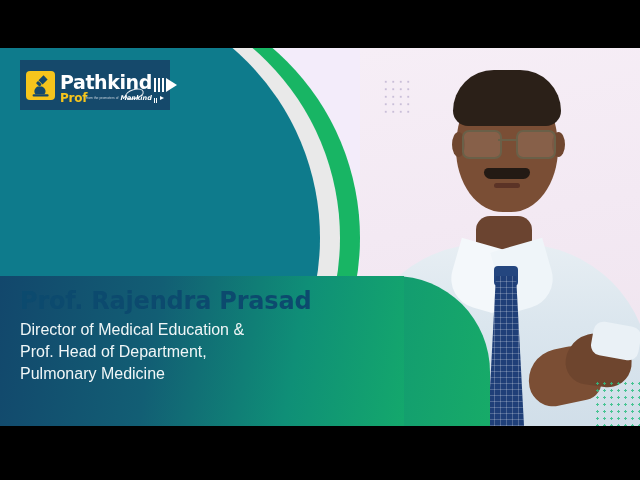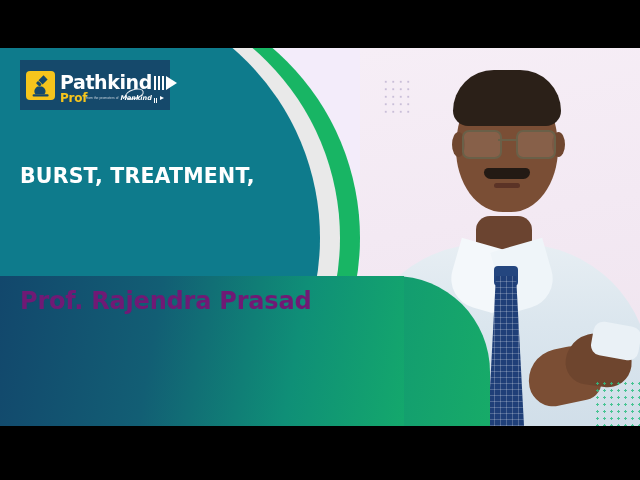--- a/index.html
+++ b/index.html
@@ -310,21 +310,21 @@
     background: #f6c51c;
     border-radius: 4px;
     flex: 0 0 29px;
     position: relative;
     margin-right: 5px;
   }
   .logo-mark svg { position: absolute; left: 4px; top: 3px; }
   .logo-text { line-height: 1; }
   .logo-word {
     display: flex;
-    align-items: center;
+    align-items: flex-end;
     margin-top: 7px;
   }
   .logo-pathkind {
     font-size: 19px;
     font-weight: bold;
     color: #ffffff;
     letter-spacing: -0.4px;
     font-family: "DejaVu Sans", sans-serif;
   }
   .logo-bars {
@@ -420,21 +420,21 @@
     position: absolute;
     left: 20px;
     top: 238px;
     width: 360px;
     z-index: 20;
   }
   .speaker-name {
     font-family: "DejaVu Sans", sans-serif;
     font-size: 24px;
     font-weight: bold;
-    color: #701a75;
+    color: #0c4a6e;
     letter-spacing: -0.2px;
     line-height: 1.25;
     margin-bottom: 3px;
   }
   .speaker-role {
     font-family: "Liberation Sans", sans-serif;
     font-size: 16px;
     color: #f0f6f7;
     line-height: 1.38;
   }
@@ -506,23 +506,27 @@
       <div class="logo-swoosh"></div>
       <div class="logo-promo">
         <span class="pz">from the promoters of</span>
         <span class="mk">Mankind</span>
         <span class="mkbars"><i></i><i></i></span>
         <span class="mktri"></span>
       </div>
     </div>
 
     <div class="headline">
-      <div>BURST, TREATMENT,</div>
     </div>
 
     <div class="speaker-text">
       <div class="speaker-name">Prof. Rajendra Prasad</div>
+      <div class="speaker-role">
+        <div>Director of Medical Education &amp;</div>
+        <div>Prof. Head of Department,</div>
+        <div>Pulmonary Medicine</div>
+      </div>
     </div>
 
   </div>
 
   <div class="letterbox bottom"></div>
 </div>
 
 </body></html>

